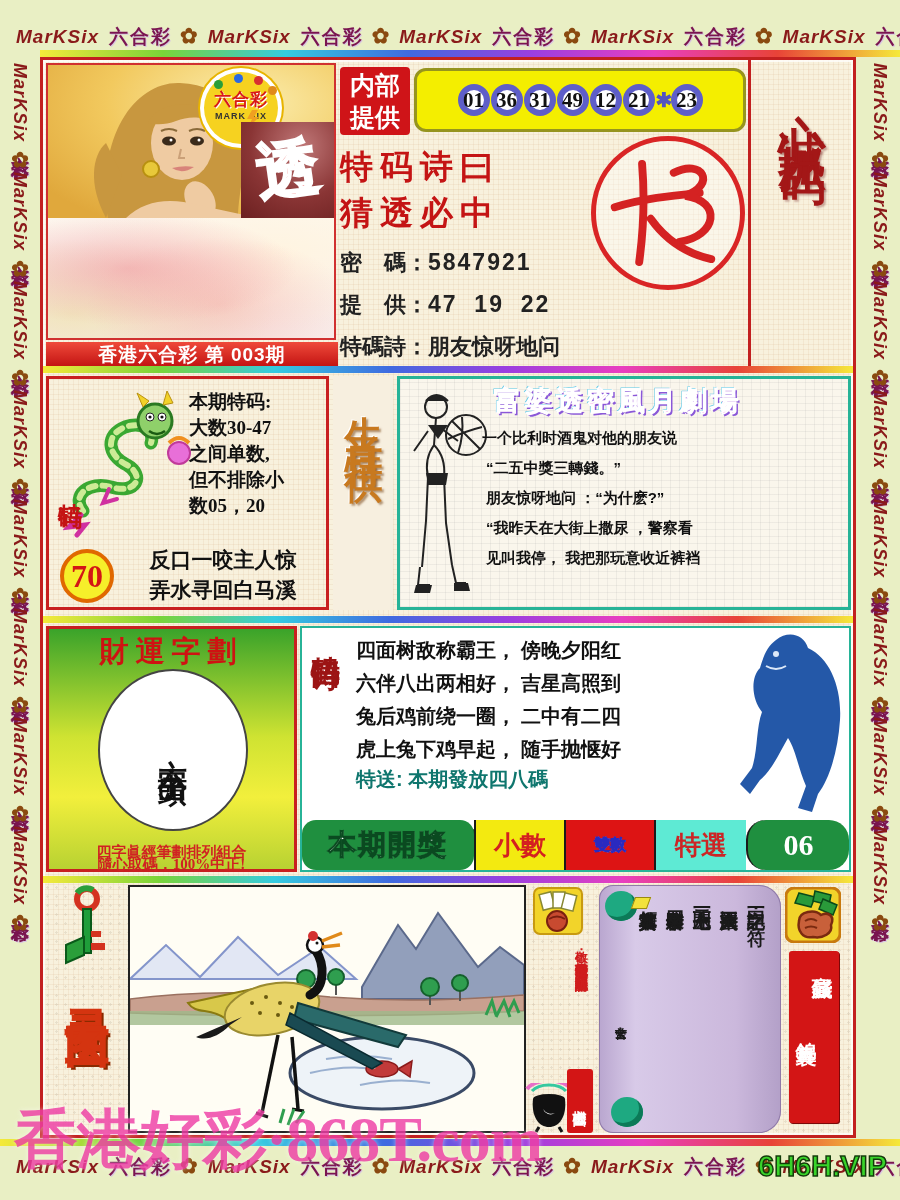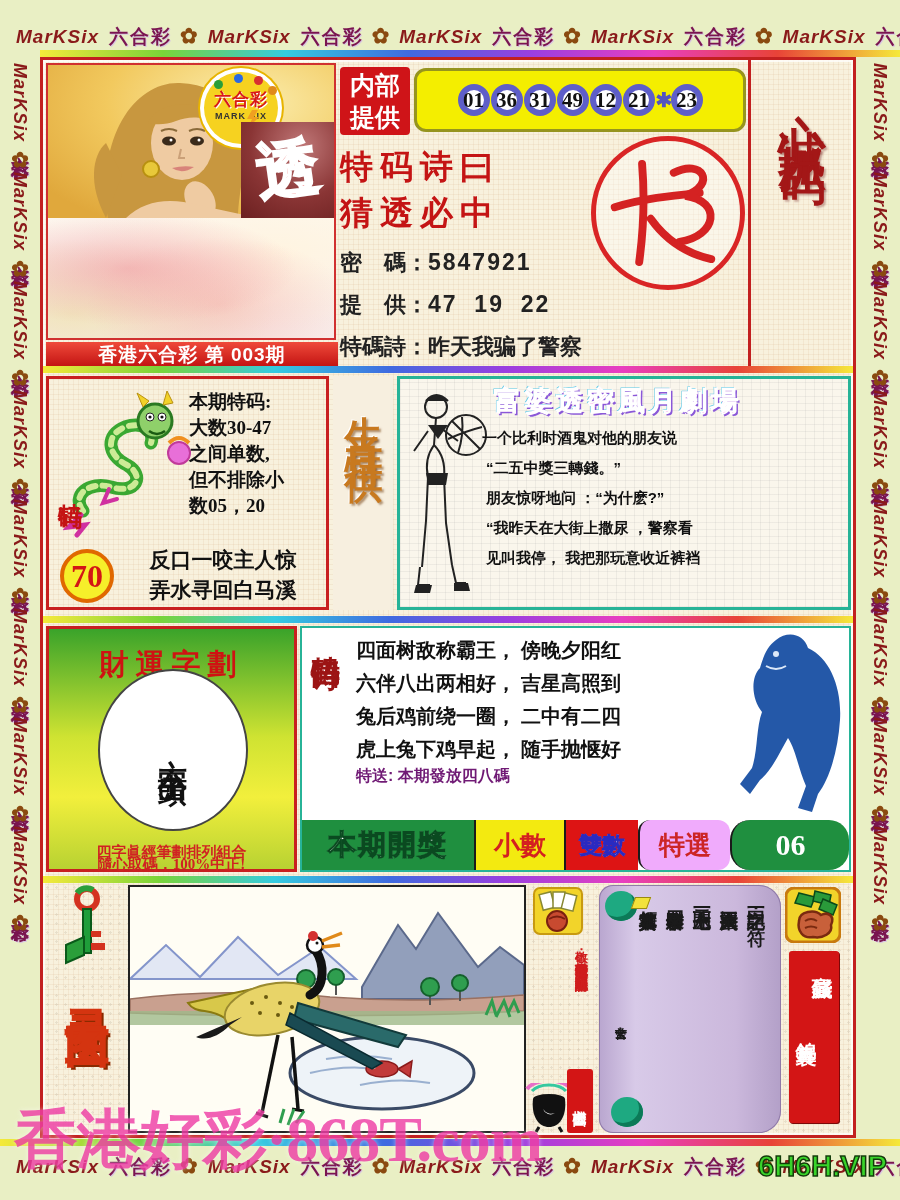--- a/index.html
+++ b/index.html
@@ -111,48 +111,48 @@
     letter-spacing:4px; color:#f05ad0; -webkit-text-stroke:1px #fff;
     text-shadow:2px 2px 0 #8a58d8, -1px -1px 0 #58c8e8; }
   .joke-lines { position:absolute; left:86px; top:44px; width:360px; font-size:15px; font-weight:bold;
     line-height:30px; color:#111; }
   .joke-lines .jl0 { margin-left:-4px; }
 
   
   .fortune-box { left:3px; top:566px; width:251px; height:246px; border:3px solid #c82020;
     background:linear-gradient(180deg,#3aa32a 0%, #cfe332 45%, #f2ef3c 70%, #b8d232 100%);
     text-align:center; }
-  .fortune-title { margin-top:16px; font-size:29px; font-weight:bold; color:#cf1212; letter-spacing:7px;
+  .fortune-title { margin-top:3px; font-size:29px; font-weight:bold; color:#cf1212; letter-spacing:7px;
     font-family:"Liberation Serif",serif; }
   .fortune-oval { position:absolute; left:49px; top:40px; width:150px; height:162px; background:#fff;
     border:2px solid #444; border-radius:50%; display:flex; align-items:center; justify-content:center; }
   .fortune-oval div { writing-mode:vertical-rl; text-orientation:upright;
     font-family:"Liberation Serif",serif; font-size:29px; font-weight:bold; color:#111; letter-spacing:7px; }
   .fortune-foot { position:absolute; width:100%; text-align:center; color:#d02222; font-weight:bold;
     font-size:15px; font-family:"Liberation Serif",serif; }
 
   
   .poem-block { left:257px; top:566px; width:551px; height:246px; border:2px solid #27b397; background:#fff; }
   .poem-label { position:absolute; left:4px; top:4px; height:186px; }
   .poem-label div { writing-mode:vertical-rl; text-orientation:upright; font-size:29px; font-weight:bold;
     color:#9c1414; letter-spacing:3px; font-family:"Liberation Serif",serif; }
   .poem-lines { position:absolute; left:54px; top:6px; width:392px; font-size:20px; font-weight:bold;
     line-height:33px; color:#111; font-family:"Liberation Serif",serif; }
-  .poem-special { position:absolute; left:54px; top:138px; font-size:16px; font-weight:bold; color:#701a75; }
+  .poem-special { position:absolute; left:54px; top:138px; font-size:20px; font-weight:bold; color:#0f766e; }
   .poem-provide { position:absolute; left:54px; top:168px; font-size:23px; font-weight:bold; white-space:pre; }
   .poem-provide .plabel { color:#1a7c2e; }
   .poem-provide .pnums { color:#173f1f; font-size:25px; letter-spacing:4px; font-family:"Liberation Serif",serif; }
   .monkey-wrap { position:absolute; left:436px; top:0px; width:112px; height:192px; }
 
   .draw-row { position:absolute; left:0; top:192px; width:547px; height:50px; display:flex; }
   .draw-cell { height:50px; display:flex; align-items:center; justify-content:center;
     font-weight:bold; border-left:2px solid #1a1a1a; }
   .draw-title { width:172px; font-size:28px; letter-spacing:2px; color:#fff;
-    -webkit-text-stroke:1px #0a4a20; border-left:none; }
-  .dc0 { width:90px; font-size:26px; } .dc1 { width:74px; font-size:23px;font-family:Liberation Serif, serif; -webkit-text-stroke:.8px #2a2ac0; }
+    -webkit-text-stroke:1px #0a4a20; border-left:none;border-radius:14px; }
+  .dc0 { width:90px; font-size:26px; } .dc1 { width:90px; font-size:16px;font-family:Liberation Serif, serif; -webkit-text-stroke:.8px #2a2ac0; }
   .dc2 { width:92px; font-size:26px; } .dc3 { flex:1; font-size:30px; font-family:"Liberation Serif",serif; }
 
   
   .section4 { left:0; top:823px; width:810px; height:252px;
     background-image:radial-gradient(rgba(170,160,140,.22) 1px, transparent 1.4px);
     background-size:9px 9px; }
   .treasure-strip { position:absolute; left:3px; top:0px; width:80px; height:252px; }
   .treasure-chars { position:absolute; left:12px; top:92px; writing-mode:vertical-rl; text-orientation:upright;
     font-family:"Liberation Serif",serif; font-size:43px; font-weight:bold; color:#ffd21e;
     -webkit-text-stroke:2px #d43410; letter-spacing:9px; text-shadow:3px 3px 0 #8a2a00; }
@@ -268,21 +268,21 @@
       <div class="ball">21</div>
       <div class="star">✱</div>
       <div class="ball">23</div>
     </div>
 
     <div class="secret-block">
       <div class="secret-title">特码诗曰</div>
       <div class="secret-title">猜透必中</div>
       <div class="secret-line"><span>密　碼：</span><span class="val">5847921</span></div>
       <div class="secret-line"><span>提　供：</span><span class="val">47  19  22</span></div>
-      <div class="secret-line"><span>特碼詩：</span><span>昨天我骗了警察</span></div>
+      <div class="secret-line"><span>特碼詩：</span><span>朋友惊呀地问</span></div>
     </div>
     <div class="seal-circle">
       <svg viewBox="0 0 100 100" width="144" height="144">
         <g stroke="#d42222" stroke-width="5.5" fill="none" stroke-linecap="round">
           <path d="M32,16 C34,40 33,62 30,84"></path>
           <path d="M13,46 C32,40 52,38 72,36"></path>
           <path d="M54,22 C74,12 84,30 62,38 C88,42 84,66 58,70"></path>
           <path d="M38,54 C48,68 62,78 80,82"></path>
         </g>
       </svg>
@@ -387,21 +387,21 @@
                    C60,140 58,122 50,110 C42,124 34,142 22,152 L12,166 L2,156 L14,140
                    C20,122 18,100 24,84 C14,72 12,50 22,40 C26,26 30,18 38,12 Z" fill="#2458a8"></path>
           <circle cx="38" cy="26" r="3" fill="#dce8f8"></circle>
           <path d="M28,38 Q38,44 48,38" stroke="#dce8f8" stroke-width="2" fill="none"></path>
         </svg>
       </div>
       <div class="draw-row">
         <div class="draw-cell draw-title" style="background: rgb(31, 143, 63);">本期開獎</div>
         <div class="draw-cell dc0" style="background: rgb(243, 234, 16); color: rgb(212, 32, 32);">小數</div>
         <div class="draw-cell dc1" style="background: rgb(221, 20, 20); color: rgb(255, 255, 255);">雙數</div>
-        <div class="draw-cell dc2" style="background: #f0abfc; color: rgb(204, 37, 37); border-radius: 12px;">特選</div>
+        <div class="draw-cell dc2" style="background: #5eead4; color: rgb(204, 37, 37);">特選</div>
         <div class="draw-cell dc3" style="background: rgb(31, 143, 63); color: rgb(255, 255, 255); border-radius: 20px;">06</div>
       </div>
     </div>
 
     <div class="rainbow div3"></div>
 
     <div class="section4">
       <div class="treasure-strip">
         <svg width="54" height="90" viewBox="0 0 54 90" style="position:absolute;left:14px;top:2px;">
           <circle cx="27" cy="14" r="10" fill="none" stroke="#d43220" stroke-width="6"></circle>

